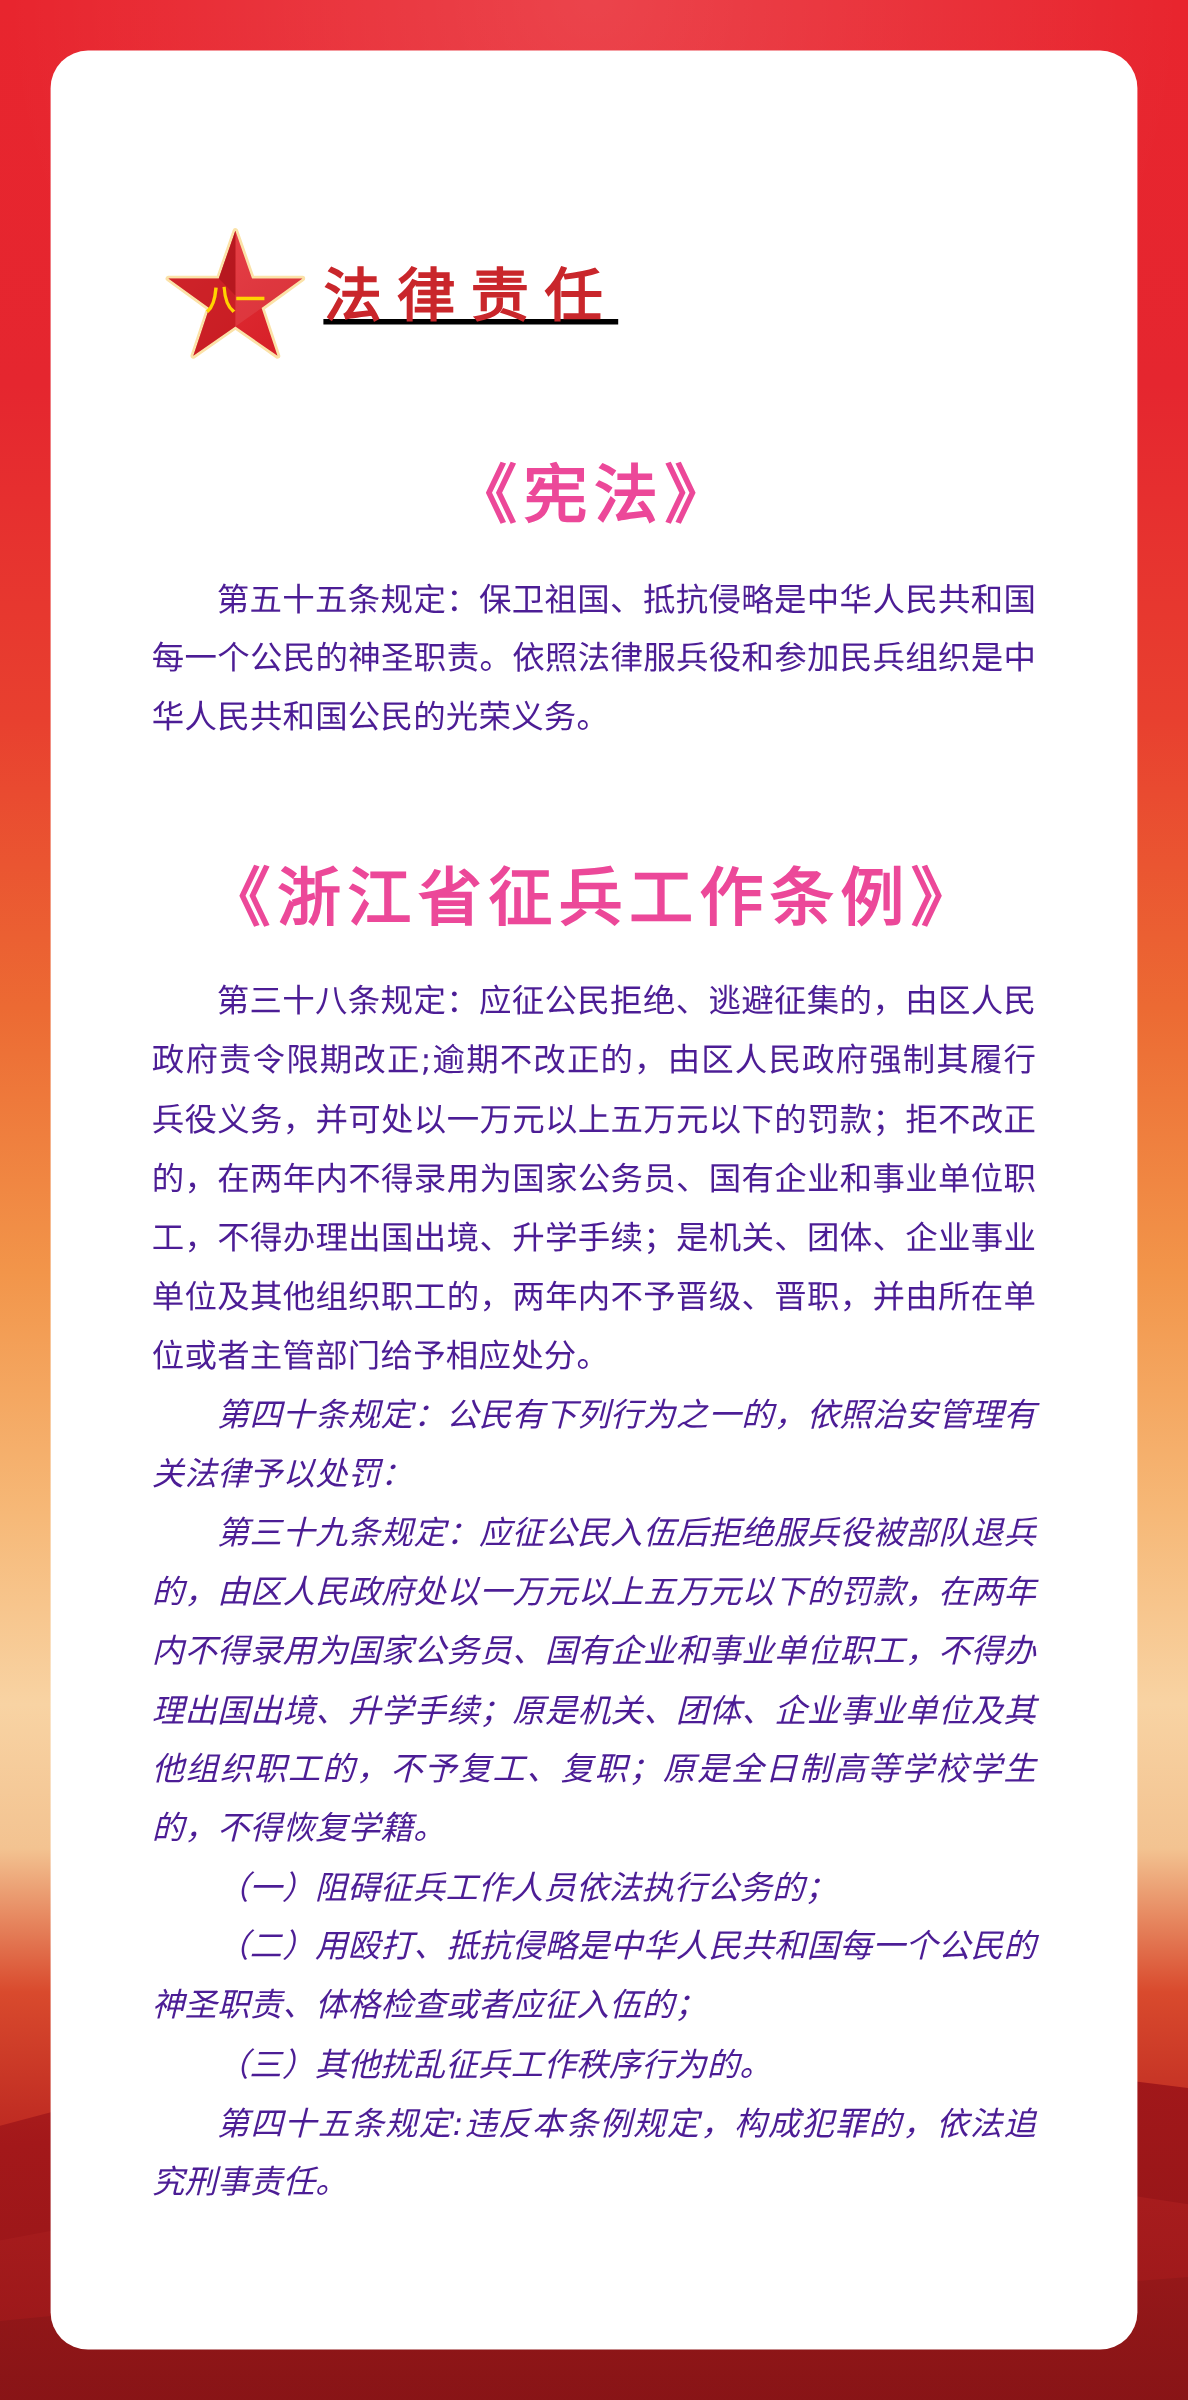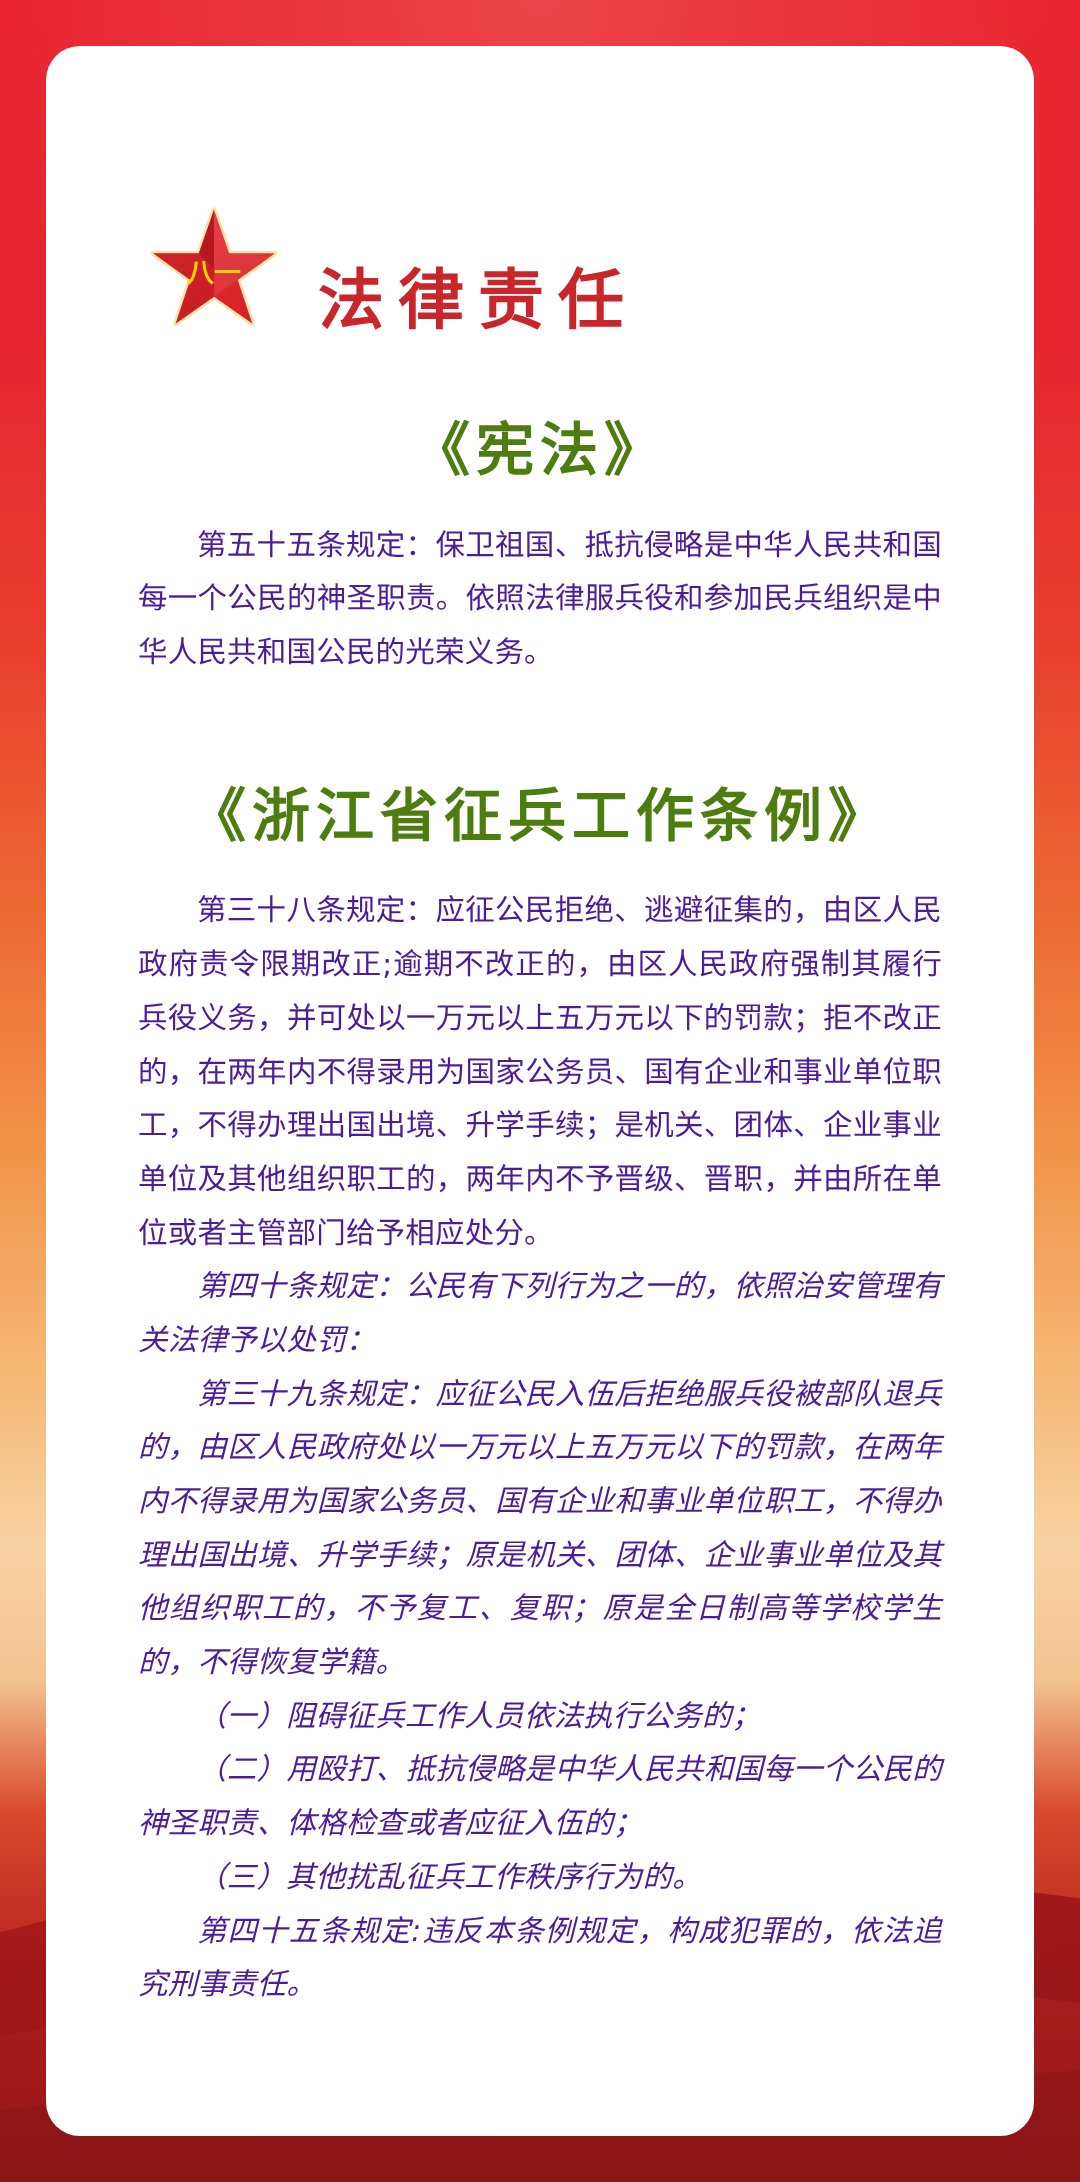--- a/index.html
+++ b/index.html
@@ -81,51 +81,52 @@
     height: 2090px;
     background: #ffffff;
     border-radius: 34px;
     padding: 0 92px;
     overflow: hidden;
   }
 
   
   .header {
     display: flex;
-    align-items: flex-end;
-    gap: 40px;
+    align-items: center;
+    gap: 16px;
     margin-top: 160px;
     margin-left: 12px;
+    text-decoration: underline;
   }
 
   .star-emblem {
     width: 128px;
     height: 128px;
     position: relative;
     flex: 0 0 auto;
   }
   .star-emblem svg { display: block; width: 128px; height: 128px; }
 
   .main-title {
     font-family: "Liberation Serif", "DejaVu Serif", serif;
-    font-size: 66px;
+    font-size: 53px;
     font-weight: 700;
     color: #c9262b;
     letter-spacing: 14px;
     line-height: 1;
     white-space: nowrap;
   }
 
   
   .section-heading {
     text-align: center;
     font-family: "Liberation Serif", "DejaVu Serif", serif;
     font-size: 58px;
     font-weight: 700;
-    color: #4d7c0f;
+    color: #ec4899;
     letter-spacing: 6px;
     line-height: 1.15;
     white-space: nowrap;
   }
   .heading-constitution { margin-top: 84px; }
   .heading-regulation  { margin-top: 104px; margin-bottom: 18px; }
 
   
   .body-block { margin-top: 34px; }
 

